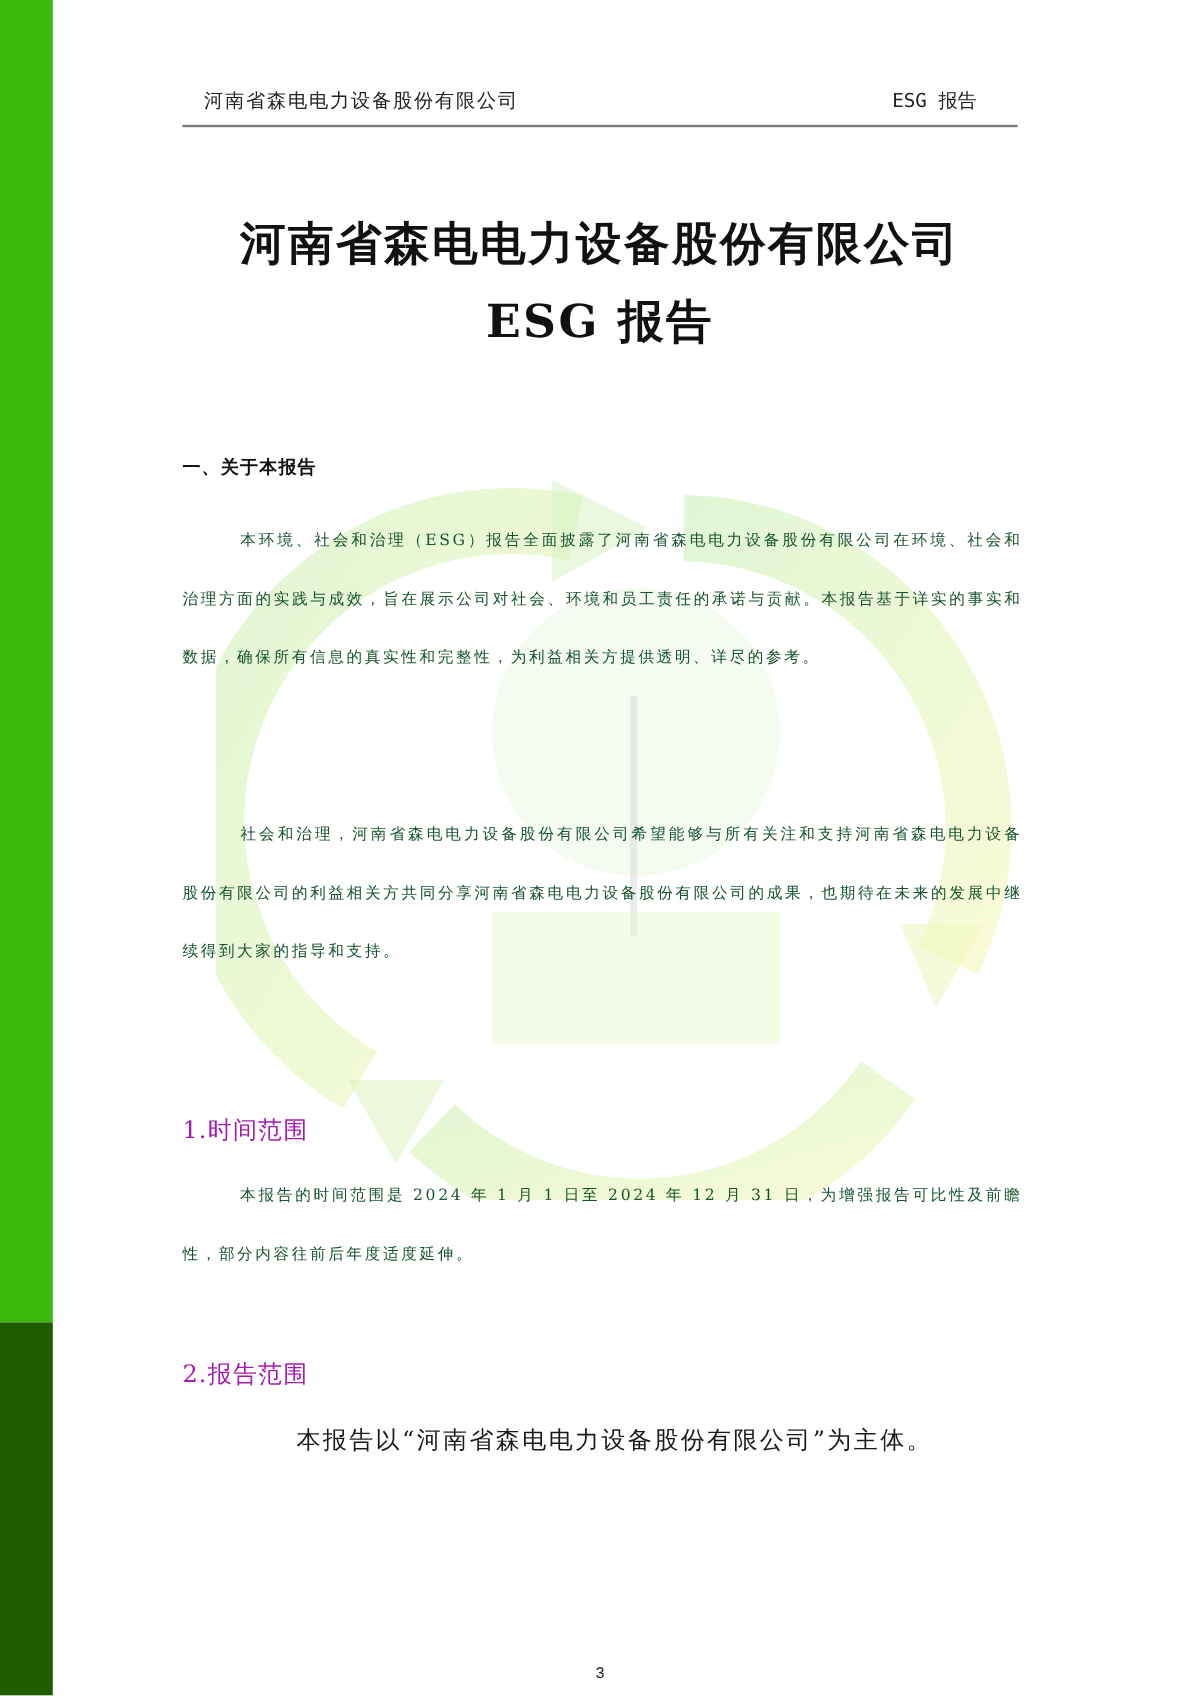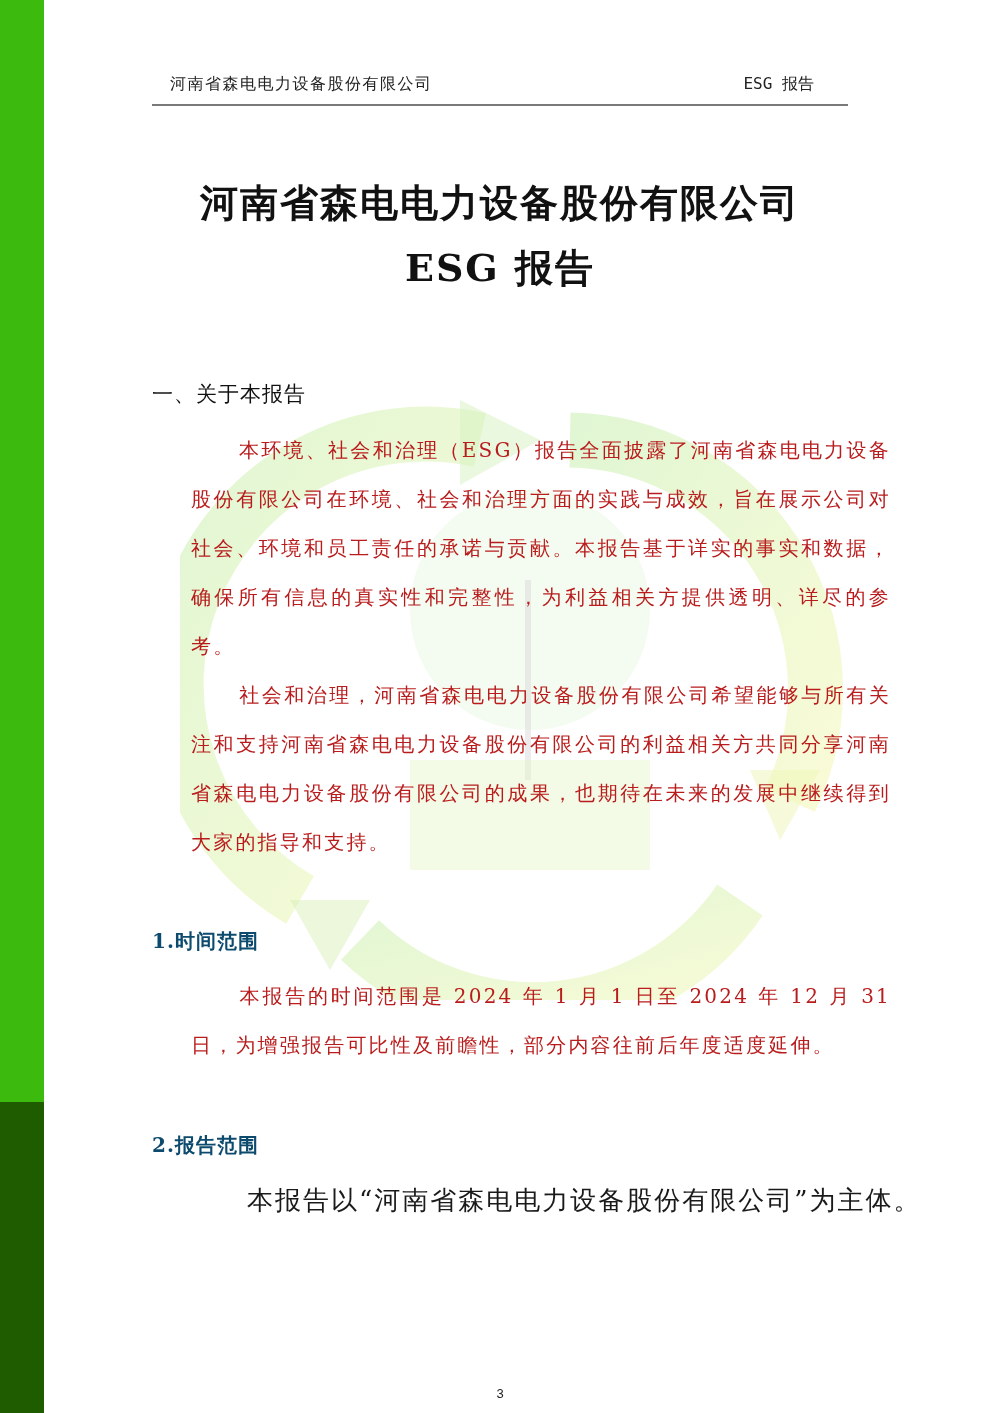--- a/index.html
+++ b/index.html
@@ -7,30 +7,30 @@
          font-family:"DejaVu Serif","Liberation Serif",serif; color:#1a1a1a; }
   .bar-top { position:absolute; left:0; top:0; width:44px; height:1102px; background:#3cba0e; }
   .bar-bottom { position:absolute; left:0; top:1102px; width:44px; height:311px; background:#1f5c00; }
   .header { position:absolute; left:152px; top:74px; width:696px; height:30px; border-bottom:2px solid #7a7a7a; }
   .header-left { position:absolute; left:18px; top:0; font-size:16px; letter-spacing:1.5px; color:#222; }
   .header-right { position:absolute; right:34px; top:0; font-size:16px; color:#222; font-family:"DejaVu Sans Mono","Liberation Mono",monospace; }
   .watermark { position:absolute; left:180px; top:380px; width:700px; height:620px; pointer-events:none; }
   .title { position:absolute; left:0; width:1000px; text-align:center; font-weight:bold; font-size:38px; letter-spacing:2px; color:#111; }
   .t1 { top:178px; }
   .t2 { top:243px; font-weight:bold; }
-  .h1 { position:absolute; left:152px; top:380px; font-size:21px; font-weight:normal; color:#111; letter-spacing:1px;text-align:right; }
-  .para { position:absolute; left:152px; width:700px; font-size:20px; line-height:49px; letter-spacing:2.2px; text-align:justify; color:#b91c1c;margin-left:39px; }
+  .h1 { position:absolute; left:152px; top:380px; font-size:15px; font-weight:bold; color:#111; letter-spacing:1px;text-align:right; }
+  .para { position:absolute; left:152px; width:700px; font-size:13px; line-height:49px; letter-spacing:2.2px; text-align:justify; color:#14532d; }
   .para .indent { display:inline-block; width:48px; }
   .p1 { top:426px; }
   .p2 { top:671px; }
-  .h2 { position:absolute; left:152px; font-size:20px; font-weight:bold; color:#0c4a6e; letter-spacing:1px; }
+  .h2 { position:absolute; left:152px; font-size:20px; font-weight:normal; color:#a21caf; letter-spacing:1px; }
   .h2a { top:928px; }
   .h2b { top:1132px;text-align:center; }
   .p3 { top:972px; }
-  .p4 { position:absolute; left:247px; top:1176px; font-size:26px; letter-spacing:2px; line-height:49px; }
+  .p4 { position:absolute; left:247px; top:1176px; font-size:20px; letter-spacing:2px; line-height:49px; }
   .page-num { position:absolute; left:0; width:1000px; text-align:center; top:1386px; font-size:13px; font-family:"Liberation Sans",sans-serif; color:#222; }
 </style>
 </head>
 <body>
 
 <div class="bar-top"></div>
 <div class="bar-bottom"></div>
 
 <div class="header">
   <span class="header-left">河南省森电电力设备股份有限公司</span>

